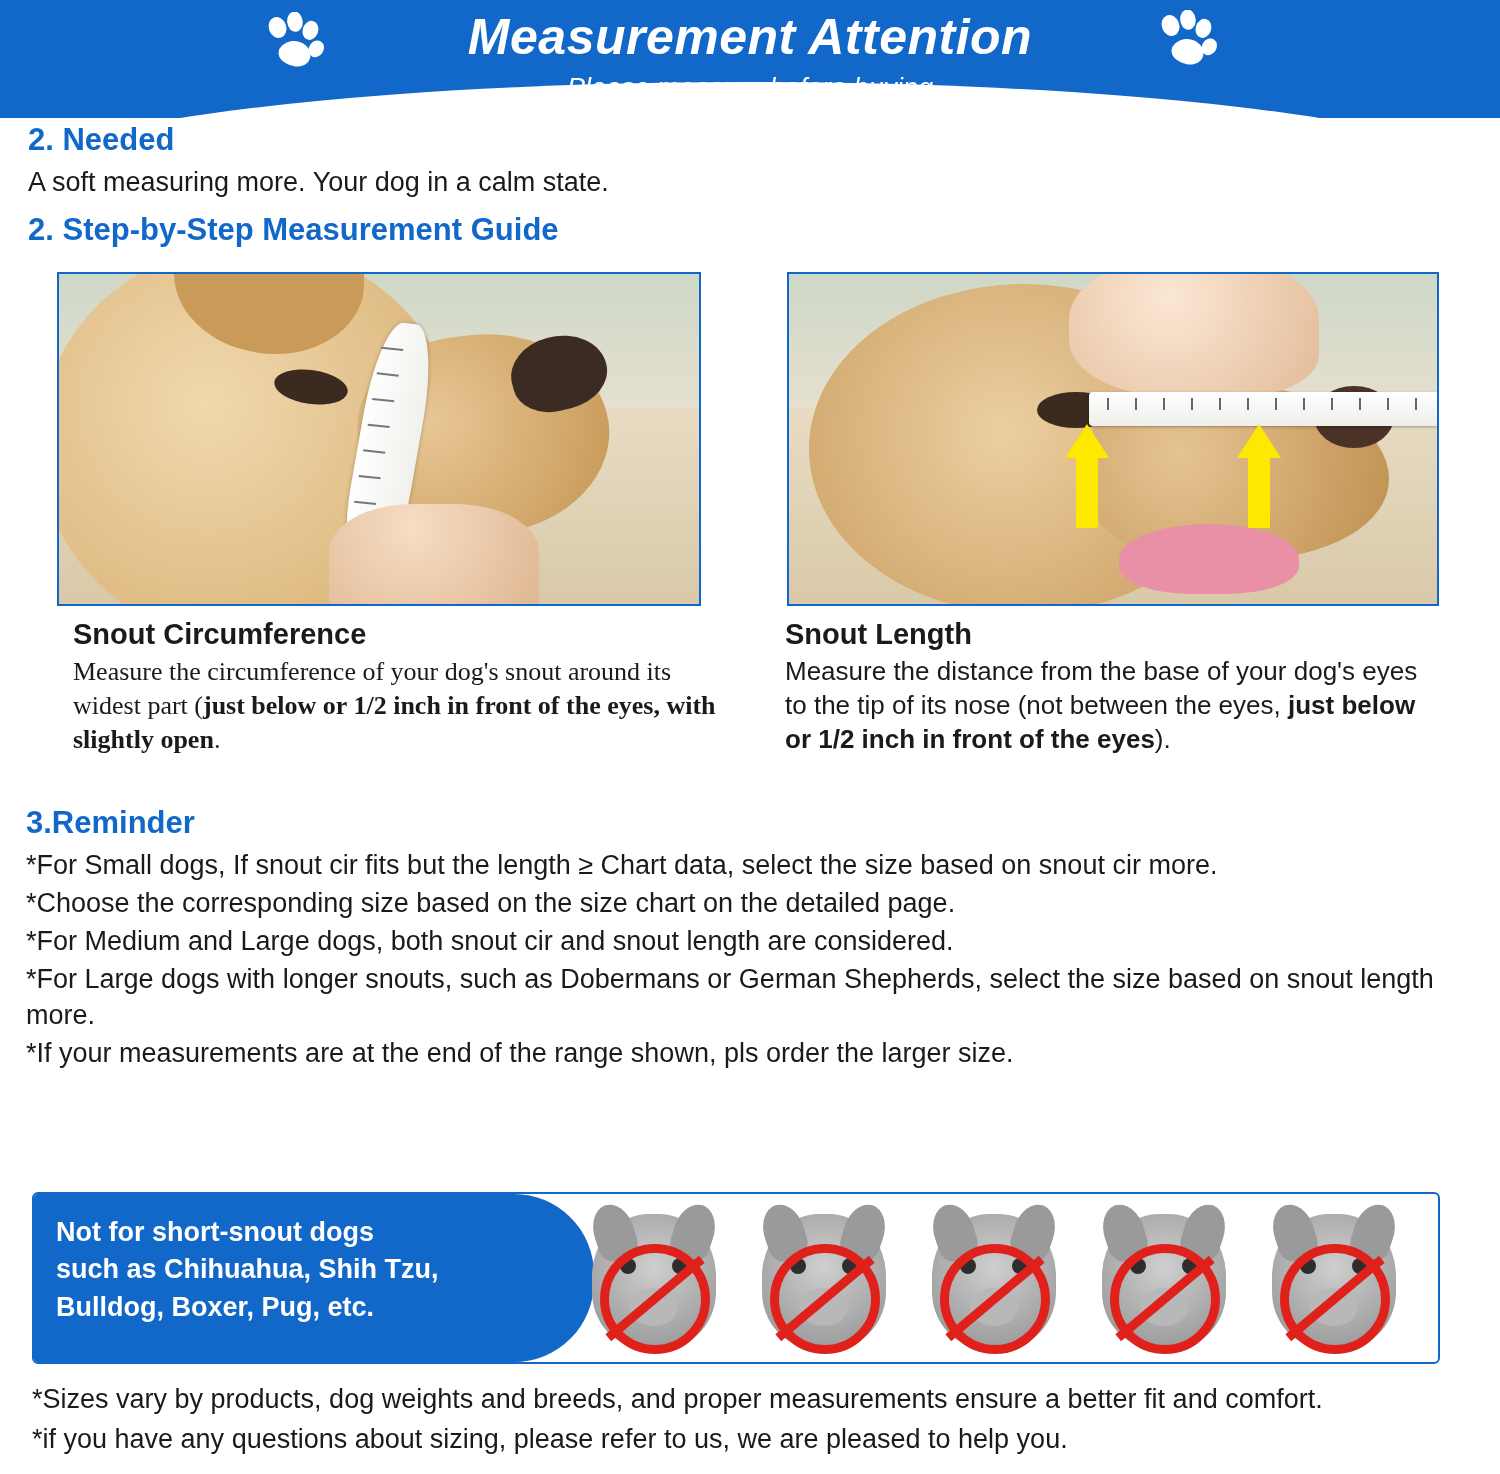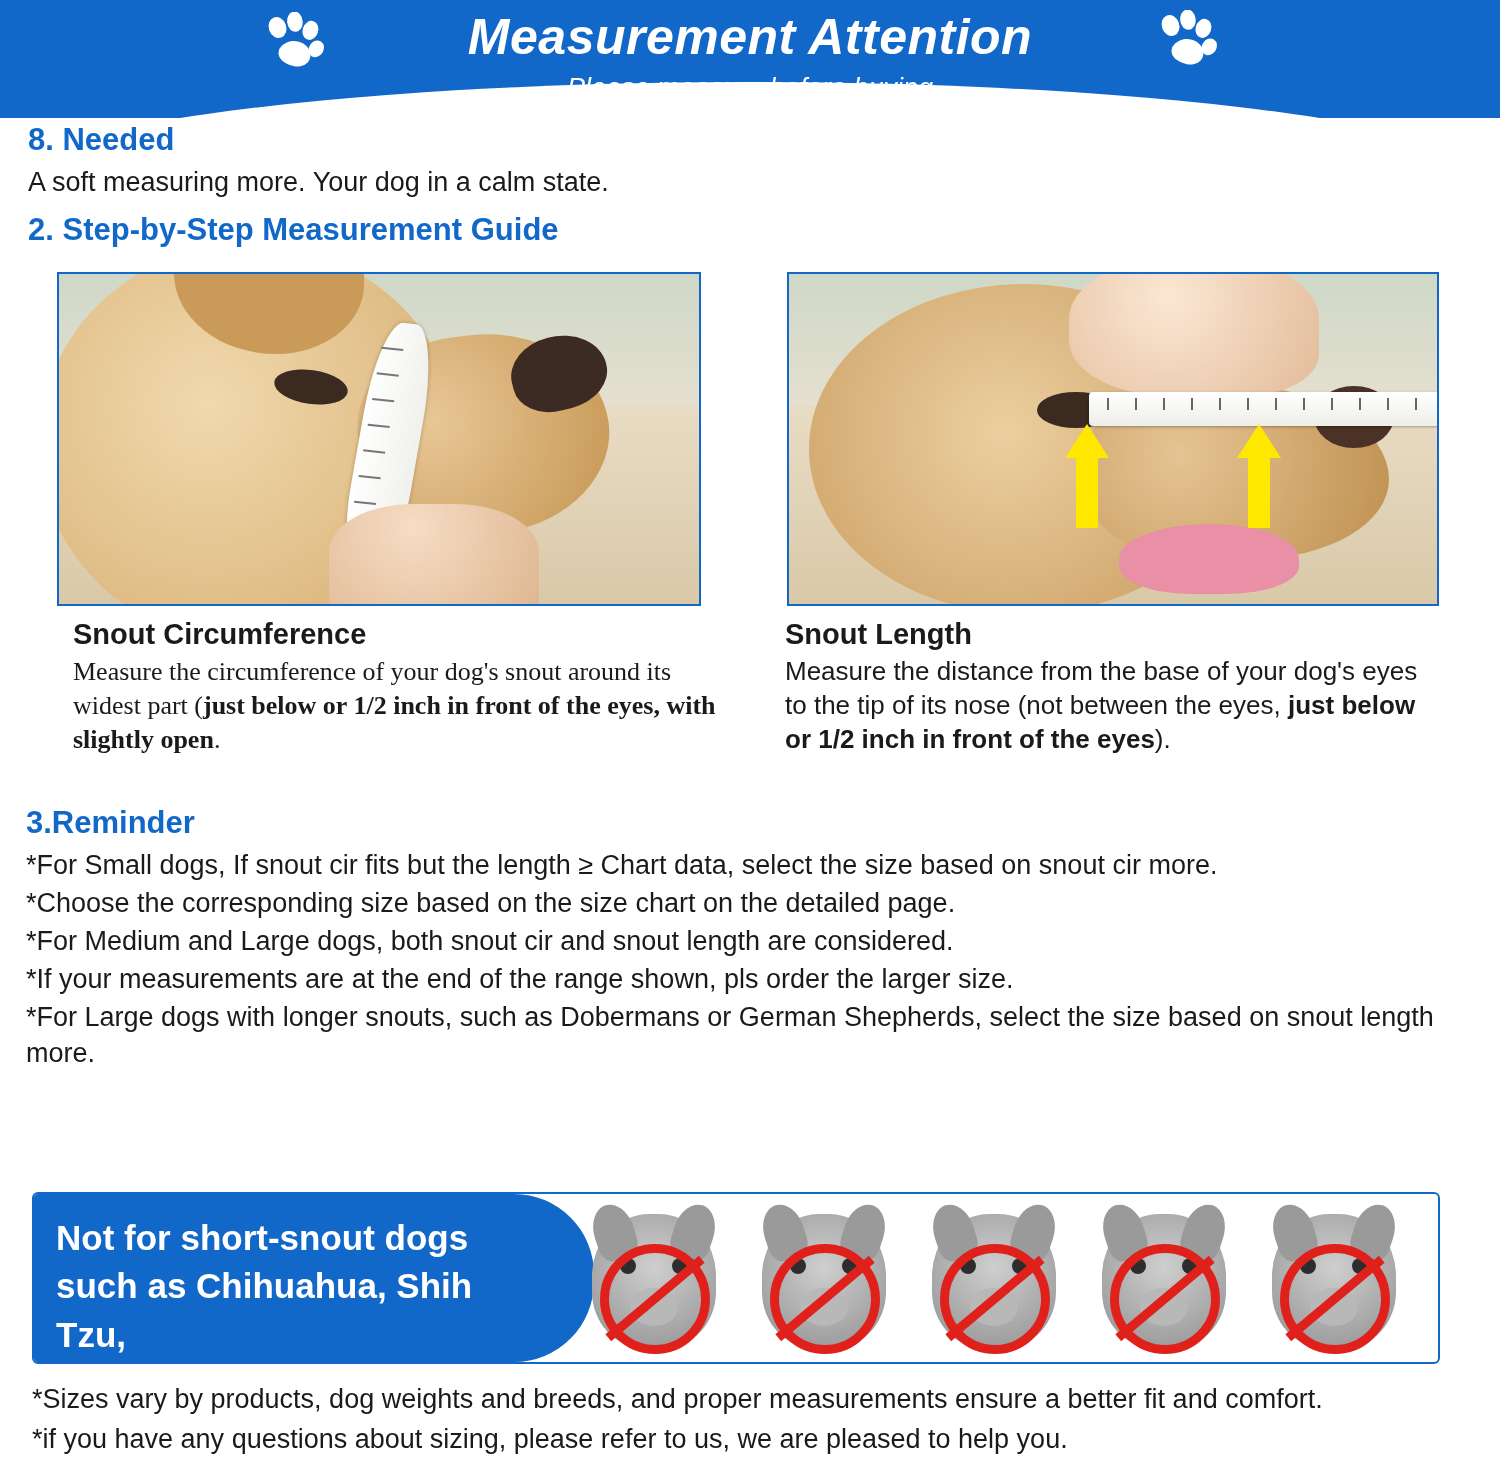--- a/index.html
+++ b/index.html
@@ -158,21 +158,21 @@
     border-radius: 6px;
     overflow: hidden;
   }
   .banner-blue {
     position: absolute; left: 0; top: 0; width: 560px; height: 100%;
     background: #1268c8;
     border-radius: 0 80px 80px 0;
   }
   .banner-text {
     position: absolute; left: 22px; top: 20px; width: 470px;
-    color: #ffffff; font-size: 35px; font-weight: bold; line-height: 1.38;
+    color: #ffffff; font-size: 27px; font-weight: bold; line-height: 1.38;
   }
   .dogs-row {
     position: absolute; left: 520px; top: 4px; width: 880px; height: 160px;
   }
   .dog-thumb { position: absolute; top: 2px; width: 160px; height: 158px; }
   .dog-sil {
     position: absolute; left: 18px; top: 14px; width: 124px; height: 134px;
     background: radial-gradient(circle at 50% 40%, #cfcfcf, #8f8f8f);
     border-radius: 46% 46% 42% 42%;
     filter: grayscale(1);
@@ -234,21 +234,21 @@
       <ellipse cx="50" cy="19" rx="8" ry="10" fill="#fff" transform="rotate(18 50 19)"></ellipse>
       <ellipse cx="56" cy="38" rx="7.5" ry="9" fill="#fff" transform="rotate(32 56 38)"></ellipse>
       <path d="M18 38c8-12 26-10 31 2 4 10-5 18-16 16-9-2-19-8-15-18z" fill="#fff"></path>
     </svg>
   </div>
   <div class="header-title">Measurement Attention</div>
   <div class="header-sub">Please measure before buying</div>
   <div class="header-curve"></div>
 </div>
 
-<div class="section-head" id="needed-head">8. Needed</div>
+<div class="section-head" id="needed-head">2. Needed</div>
 <div class="body-text" id="needed-text">A soft measuring more. Your dog in a calm state.</div>
 
 <div class="section-head" id="guide-head">2. Step-by-Step Measurement Guide</div>
 
 <div class="photo" id="photo-left">
   <div class="ph-bg-top"></div>
   <div class="ph-bg-bot"></div>
   <div class="dog-head l1">
     <div class="dog-ear"></div>
   </div>
@@ -305,22 +305,22 @@
 <div class="cap-title" id="cap-right-title">Snout Length</div>
 <div class="cap-body" id="cap-right-body">
   <span>Measure the distance from the base of your dog's eyes to the tip of its nose (not between the eyes, </span><b>just below or 1/2 inch in front of the eyes</b><span>).</span>
 </div>
 
 <div class="section-head" id="reminder-head">3.Reminder</div>
 <div id="reminder-list">
   <p>*For Small dogs, If snout cir fits but the length ≥ Chart data, select the size based on snout cir more.</p>
   <p>*Choose the corresponding size based on the size chart on the detailed page.</p>
   <p>*For Medium and Large dogs, both snout cir and snout length are considered.</p>
+  <p>*For Large dogs with longer snouts, such as Dobermans or German Shepherds, select the size based on snout length more.</p>
   <p>*If your measurements are at the end of the range shown, pls order the larger size.</p>
-  <p>*For Large dogs with longer snouts, such as Dobermans or German Shepherds, select the size based on snout length more.</p>
 </div>
 
 <div class="banner">
   <div class="banner-blue"></div>
   <div class="banner-text">
     <div>Not for short-snout dogs</div>
     <div>such as Chihuahua, Shih Tzu,</div>
     <div>Bulldog, Boxer, Pug, etc.</div>
   </div>
   <div class="dogs-row">

